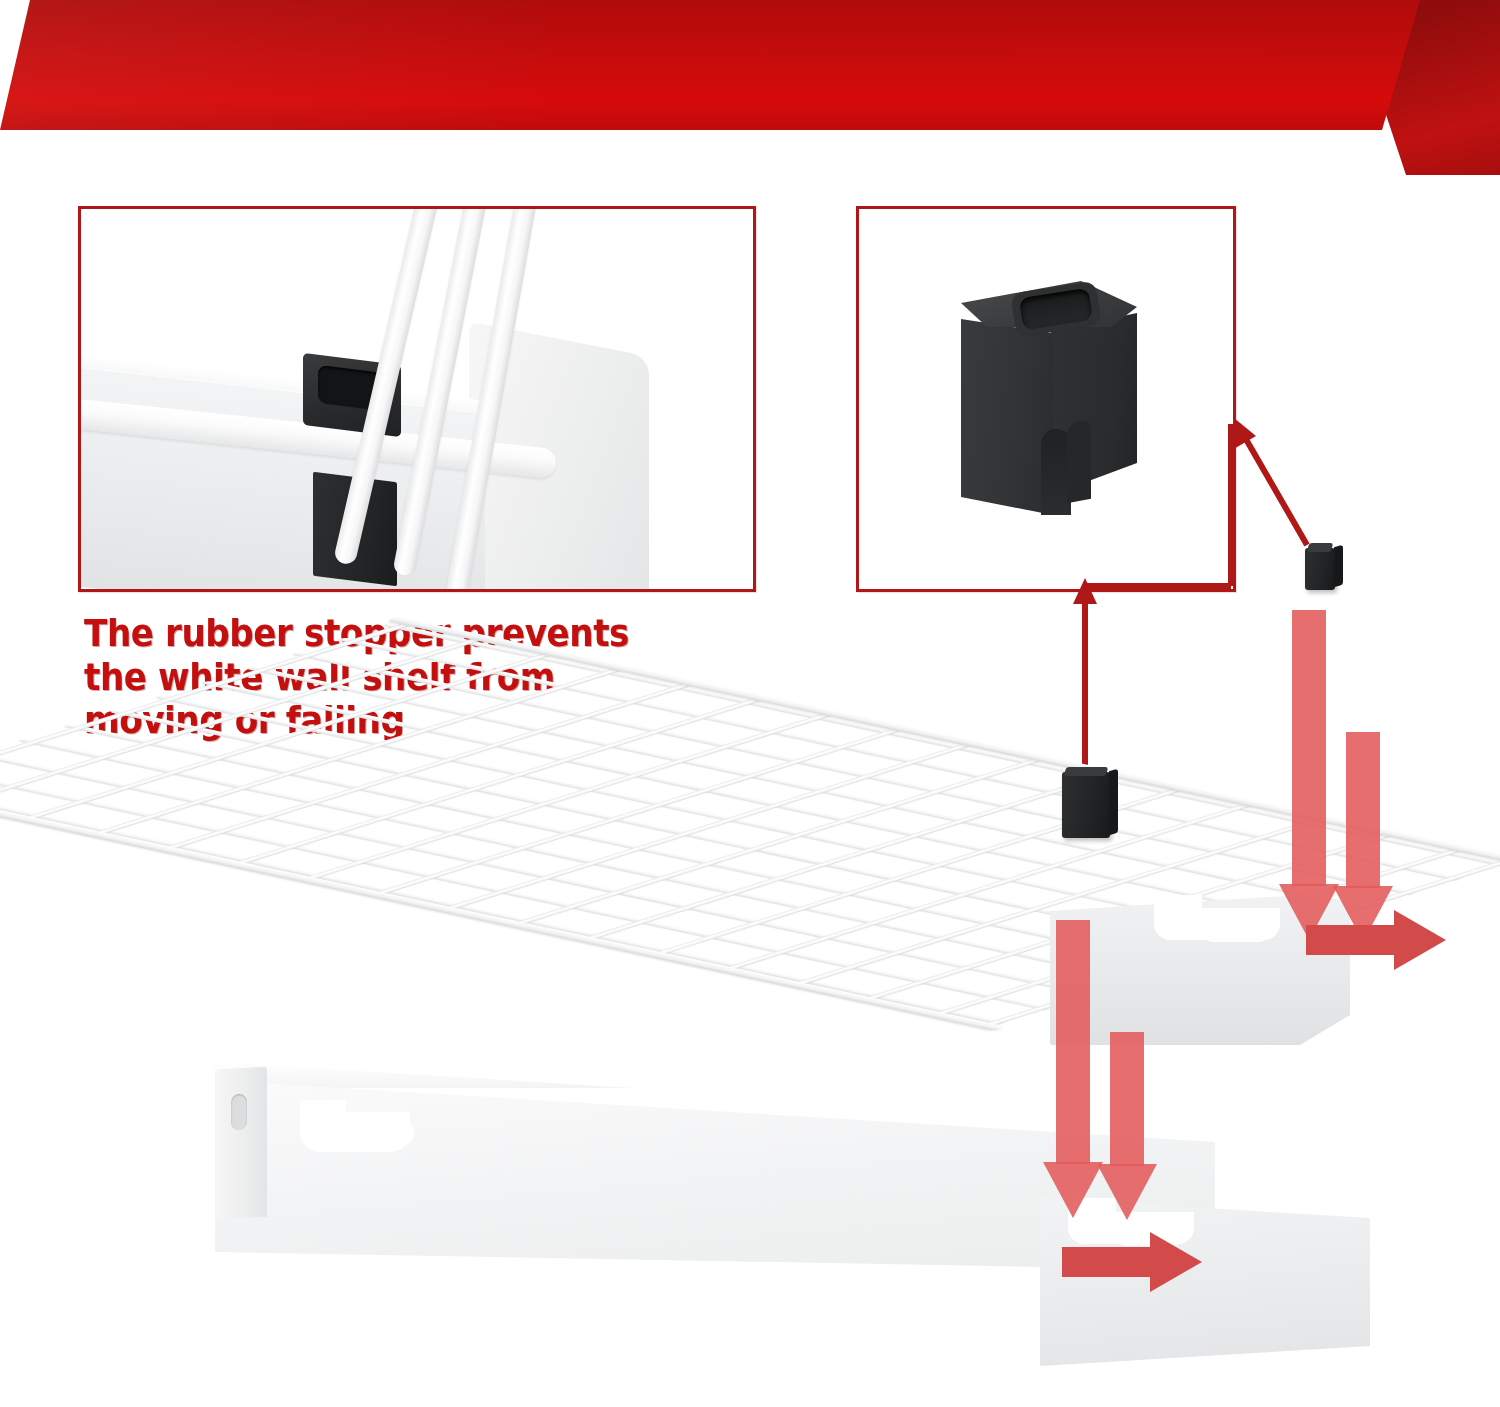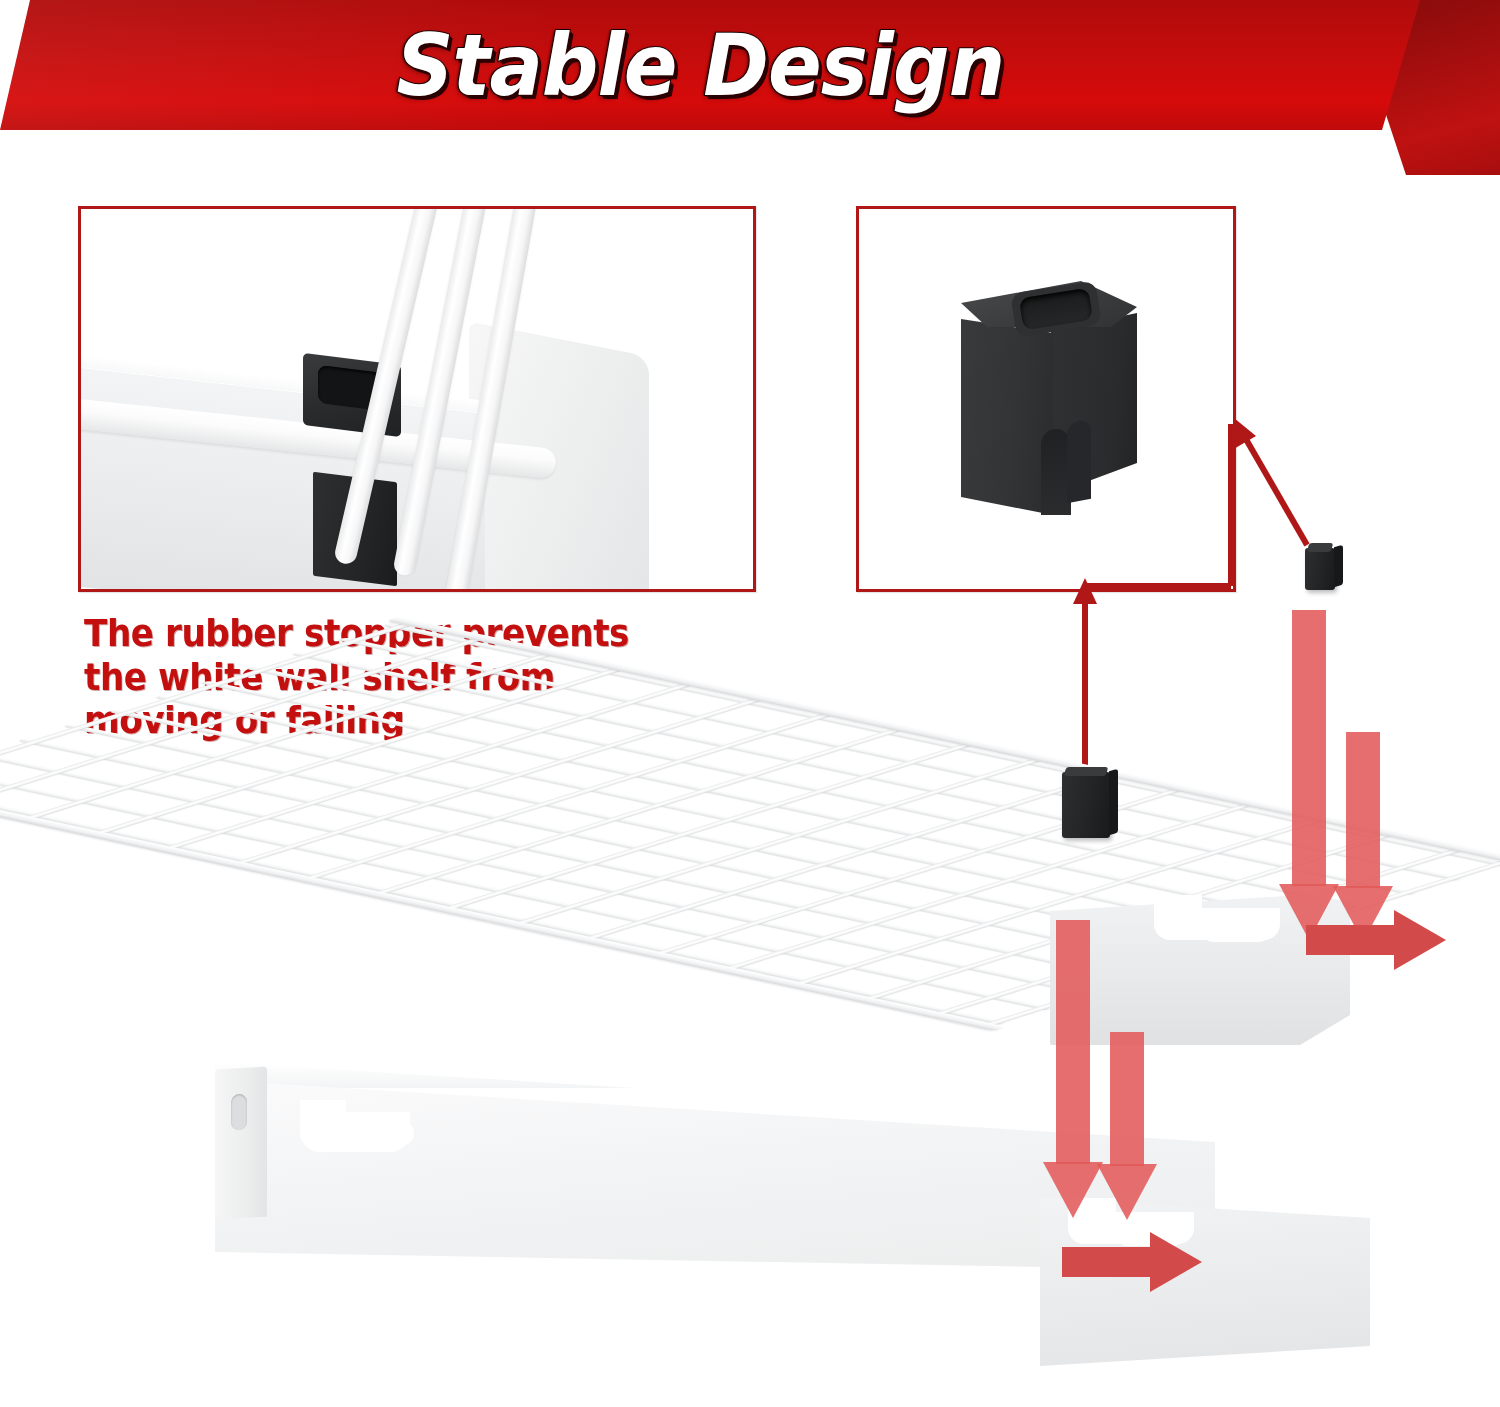--- a/index.html
+++ b/index.html
@@ -280,23 +280,20 @@
 </style>
 </head>
 <body>
 
 <div id="stage">
 
   <div class="banner-wrap">
     <div class="banner-shadow"></div>
     <div class="banner-tab"></div>
     <div class="banner-main"></div>
-    <div class="banner-title">
-      <span>Stable Design</span>
-    </div>
   </div>
 
   <div class="panel" id="panel-left">
     <div class="panel-scene">
       <div class="lp-backpanel"></div>
       <div class="lp-board-top"></div>
       <div class="lp-board"></div>
       <div class="lp-stop-bot"></div>
       <div class="lp-rail"></div>
       <div class="lp-stop-top"></div>

